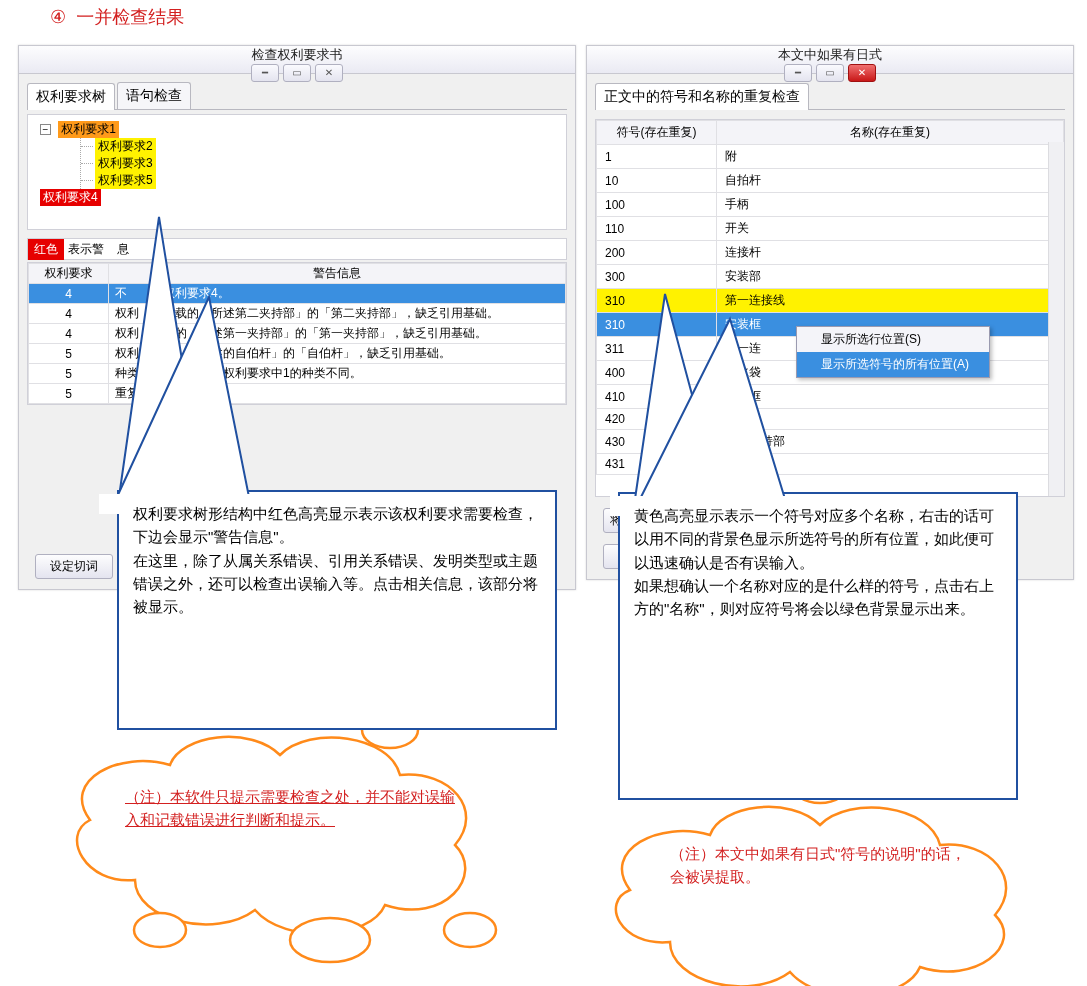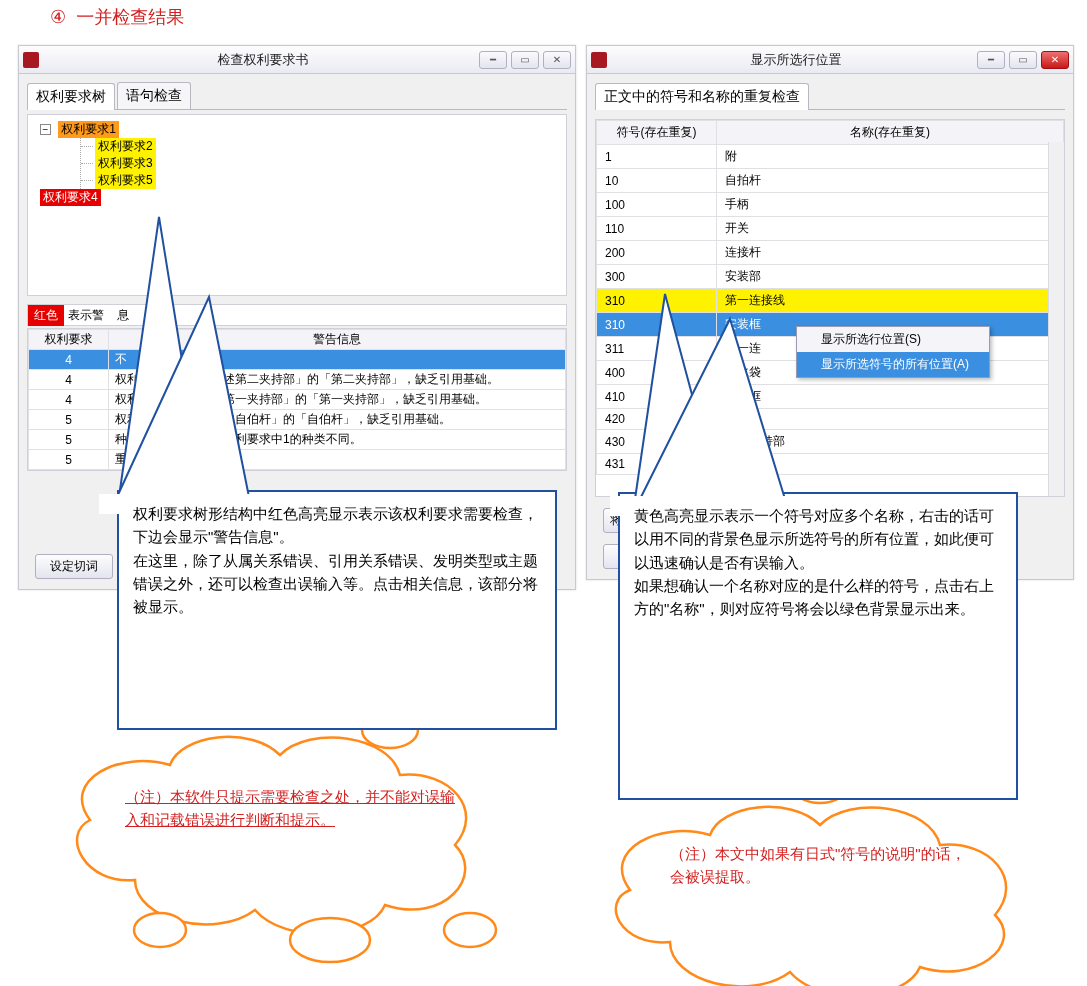--- a/index.html
+++ b/index.html
@@ -33,20 +33,21 @@
   }
   .win1 { left: 18px; top: 45px; width: 558px; height: 545px; }
   .win2 { left: 586px; top: 45px; width: 488px; height: 535px; }
   .titlebar {
     height: 28px;
     background: linear-gradient(#fdfdfe,#eaeaf3);
     border-bottom: 1px solid #c8c8d0;
     display: flex;
     align-items: center;
     padding: 0 4px;
+    flex-direction: column;
   }
   .titlebar .icon {
     width: 16px; height: 16px;
     background: #a81820;
     margin-right: 8px;
     border-radius: 2px;
   }
   .titlebar .title {
     flex: 1;
     text-align: center;
@@ -75,21 +76,21 @@
     background: #f6f6f9;
     margin-right: 2px;
     border-radius: 3px 3px 0 0;
     font-size: 14px;
   }
   .tab.active { background: #fff; position: relative; top: 1px; }
   
   .tree-panel {
     border: 1px solid #d0d0d8;
     background: #fff;
-    height: 182px;
+    height: 116px;
     padding: 6px 12px;
     font-size: 12px;
     position: relative;
   }
   .tree-node { margin-left: 0; }
   .tree-expander {
     display: inline-block;
     width: 11px; height: 11px;
     border: 1px solid #888;
     text-align: center;
@@ -299,21 +300,21 @@
         </tbody>
       </table>
     </div>
   </div>
   <div class="bottom-btn" style="left:16px;" data-name="word-split-settings-button">设定切词</div>
 </div>
 
 <div class="window win2" data-name="window-symbol-name-check">
   <div class="titlebar" data-name="titlebar">
     <div class="icon" data-name="app-icon"></div>
-    <div class="title" data-name="window-title">显示所选行位置</div>
+    <div class="title" data-name="window-title">本文中如果有日式</div>
     <div class="winbtns">
       <div class="winbtn" data-name="minimize-button">━</div>
       <div class="winbtn" data-name="maximize-button">▭</div>
       <div class="winbtn close" data-name="close-button">✕</div>
     </div>
   </div>
   <div class="win-body">
     <div class="tabs" data-name="tab-bar">
       <div class="tab active" data-name="tab-dup-check">正文中的符号和名称的重复检查</div>
     </div>

